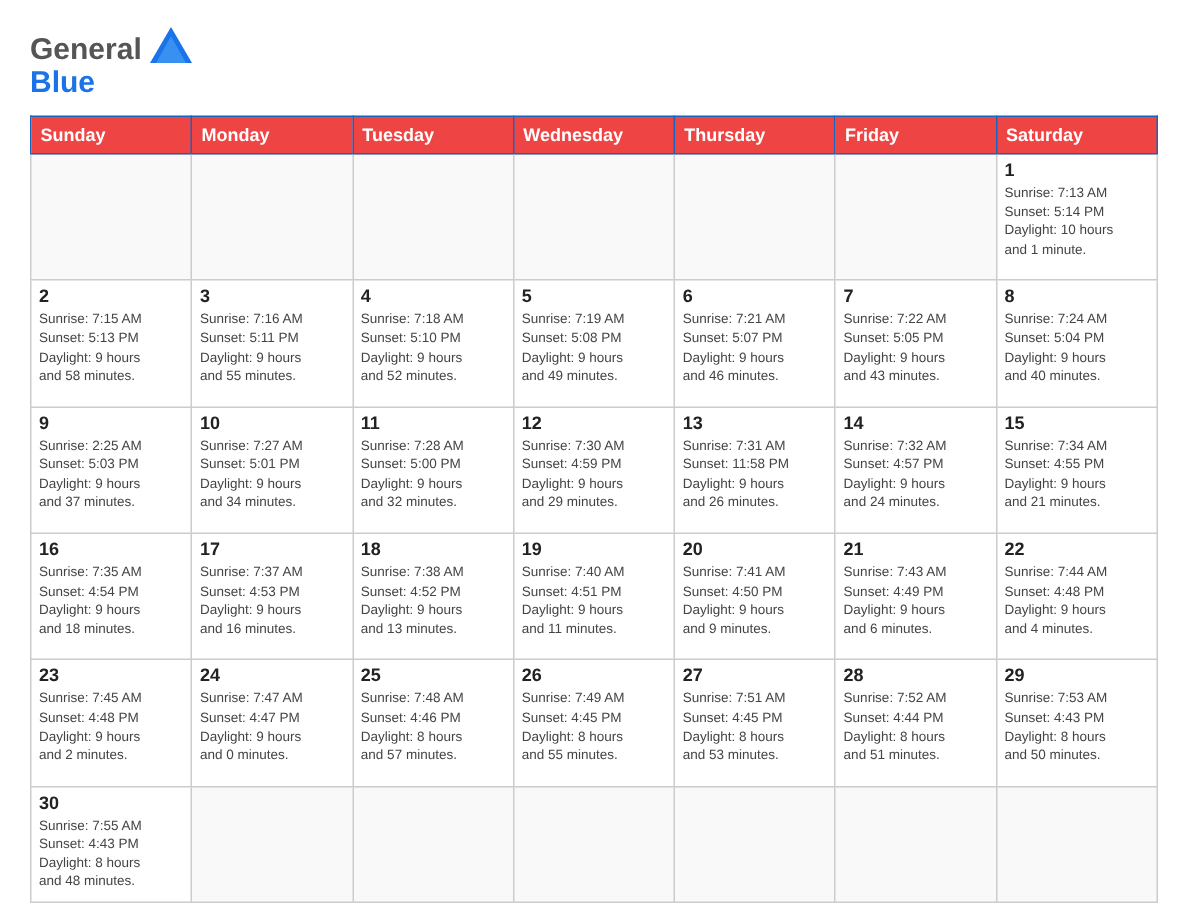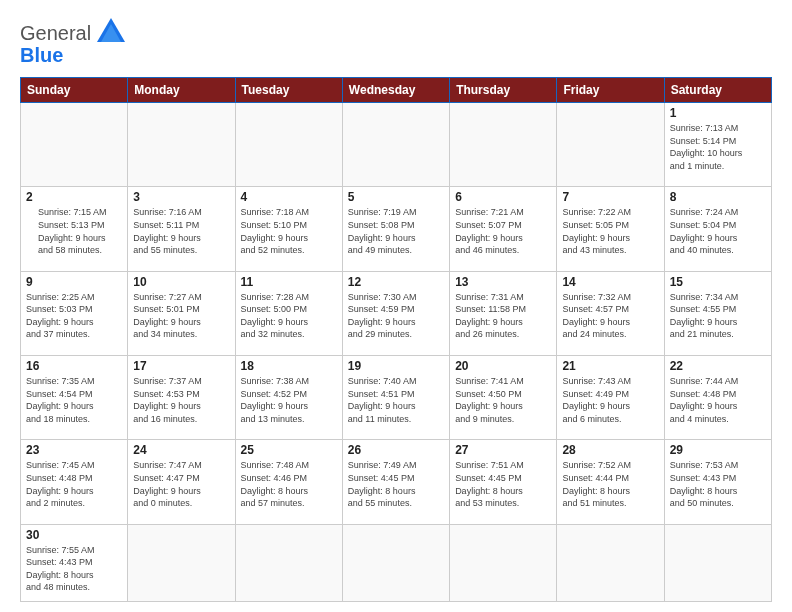--- a/index.html
+++ b/index.html
@@ -43,21 +43,21 @@
       color: #555;
     }
     .calendar {
       flex: 1;
       border: 1px solid #ccc;
       border-collapse: collapse;
       width: 100%;
       table-layout: fixed;
     }
     .calendar th {
-      background: #7f1d1d;
+      background: #ef4444;
       color: white;
       font-size: 12px;
       font-weight: bold;
       padding: 5px 6px;
       text-align: left;
       border: 1px solid #1565c0;
     }
     .calendar td {
       border: 1px solid #ccc;
       vertical-align: top;
@@ -87,21 +87,21 @@
     }
   </style>
 </head>
 <body>
 
 <div class="page">
   <div class="header">
     <div class="logo">
       <div style="display:flex;flex-direction:column;align-items:flex-start;">
         <div style="display:flex;align-items:center;">
-          <span style="font-size:20px;color:#555;font-weight:normal;">General</span>
+          <span style="font-size:20px;color:#555;font-weight:bold;">General</span>
           <svg width="36" height="36" viewBox="0 0 36 36" style="margin-left:2px;margin-top:-2px;">
             <polygon points="18,4 32,28 4,28" fill="#1a73e8"></polygon>
             <polygon points="18,10 28,28 8,28" fill="#4da3f5" opacity="0.6"></polygon>
           </svg>
         </div>
         <span style="font-size:20px;color:#1a73e8;font-weight:bold;margin-top:-6px;margin-left:0px;">Blue</span>
       </div>
     </div>
   </div>
 
@@ -129,21 +129,21 @@
             <span class="day-number">1</span>
             <div class="day-info" style="white-space: pre-line;">Sunrise: 7:13 AM
 Sunset: 5:14 PM
 Daylight: 10 hours
 and 1 minute.</div>
           </td>
         </tr>
         <tr>
           <td>
             <span class="day-number">2</span>
-            <div class="day-info" style="white-space: pre-line; margin-left: 12px;">Sunrise: 7:15 AM
+            <div class="day-info" style="white-space: pre-line;">Sunrise: 7:15 AM
 Sunset: 5:13 PM
 Daylight: 9 hours
 and 58 minutes.</div>
           </td>
           <td>
             <span class="day-number">3</span>
             <div class="day-info" style="white-space: pre-line;">Sunrise: 7:16 AM
 Sunset: 5:11 PM
 Daylight: 9 hours
 and 55 minutes.</div>

